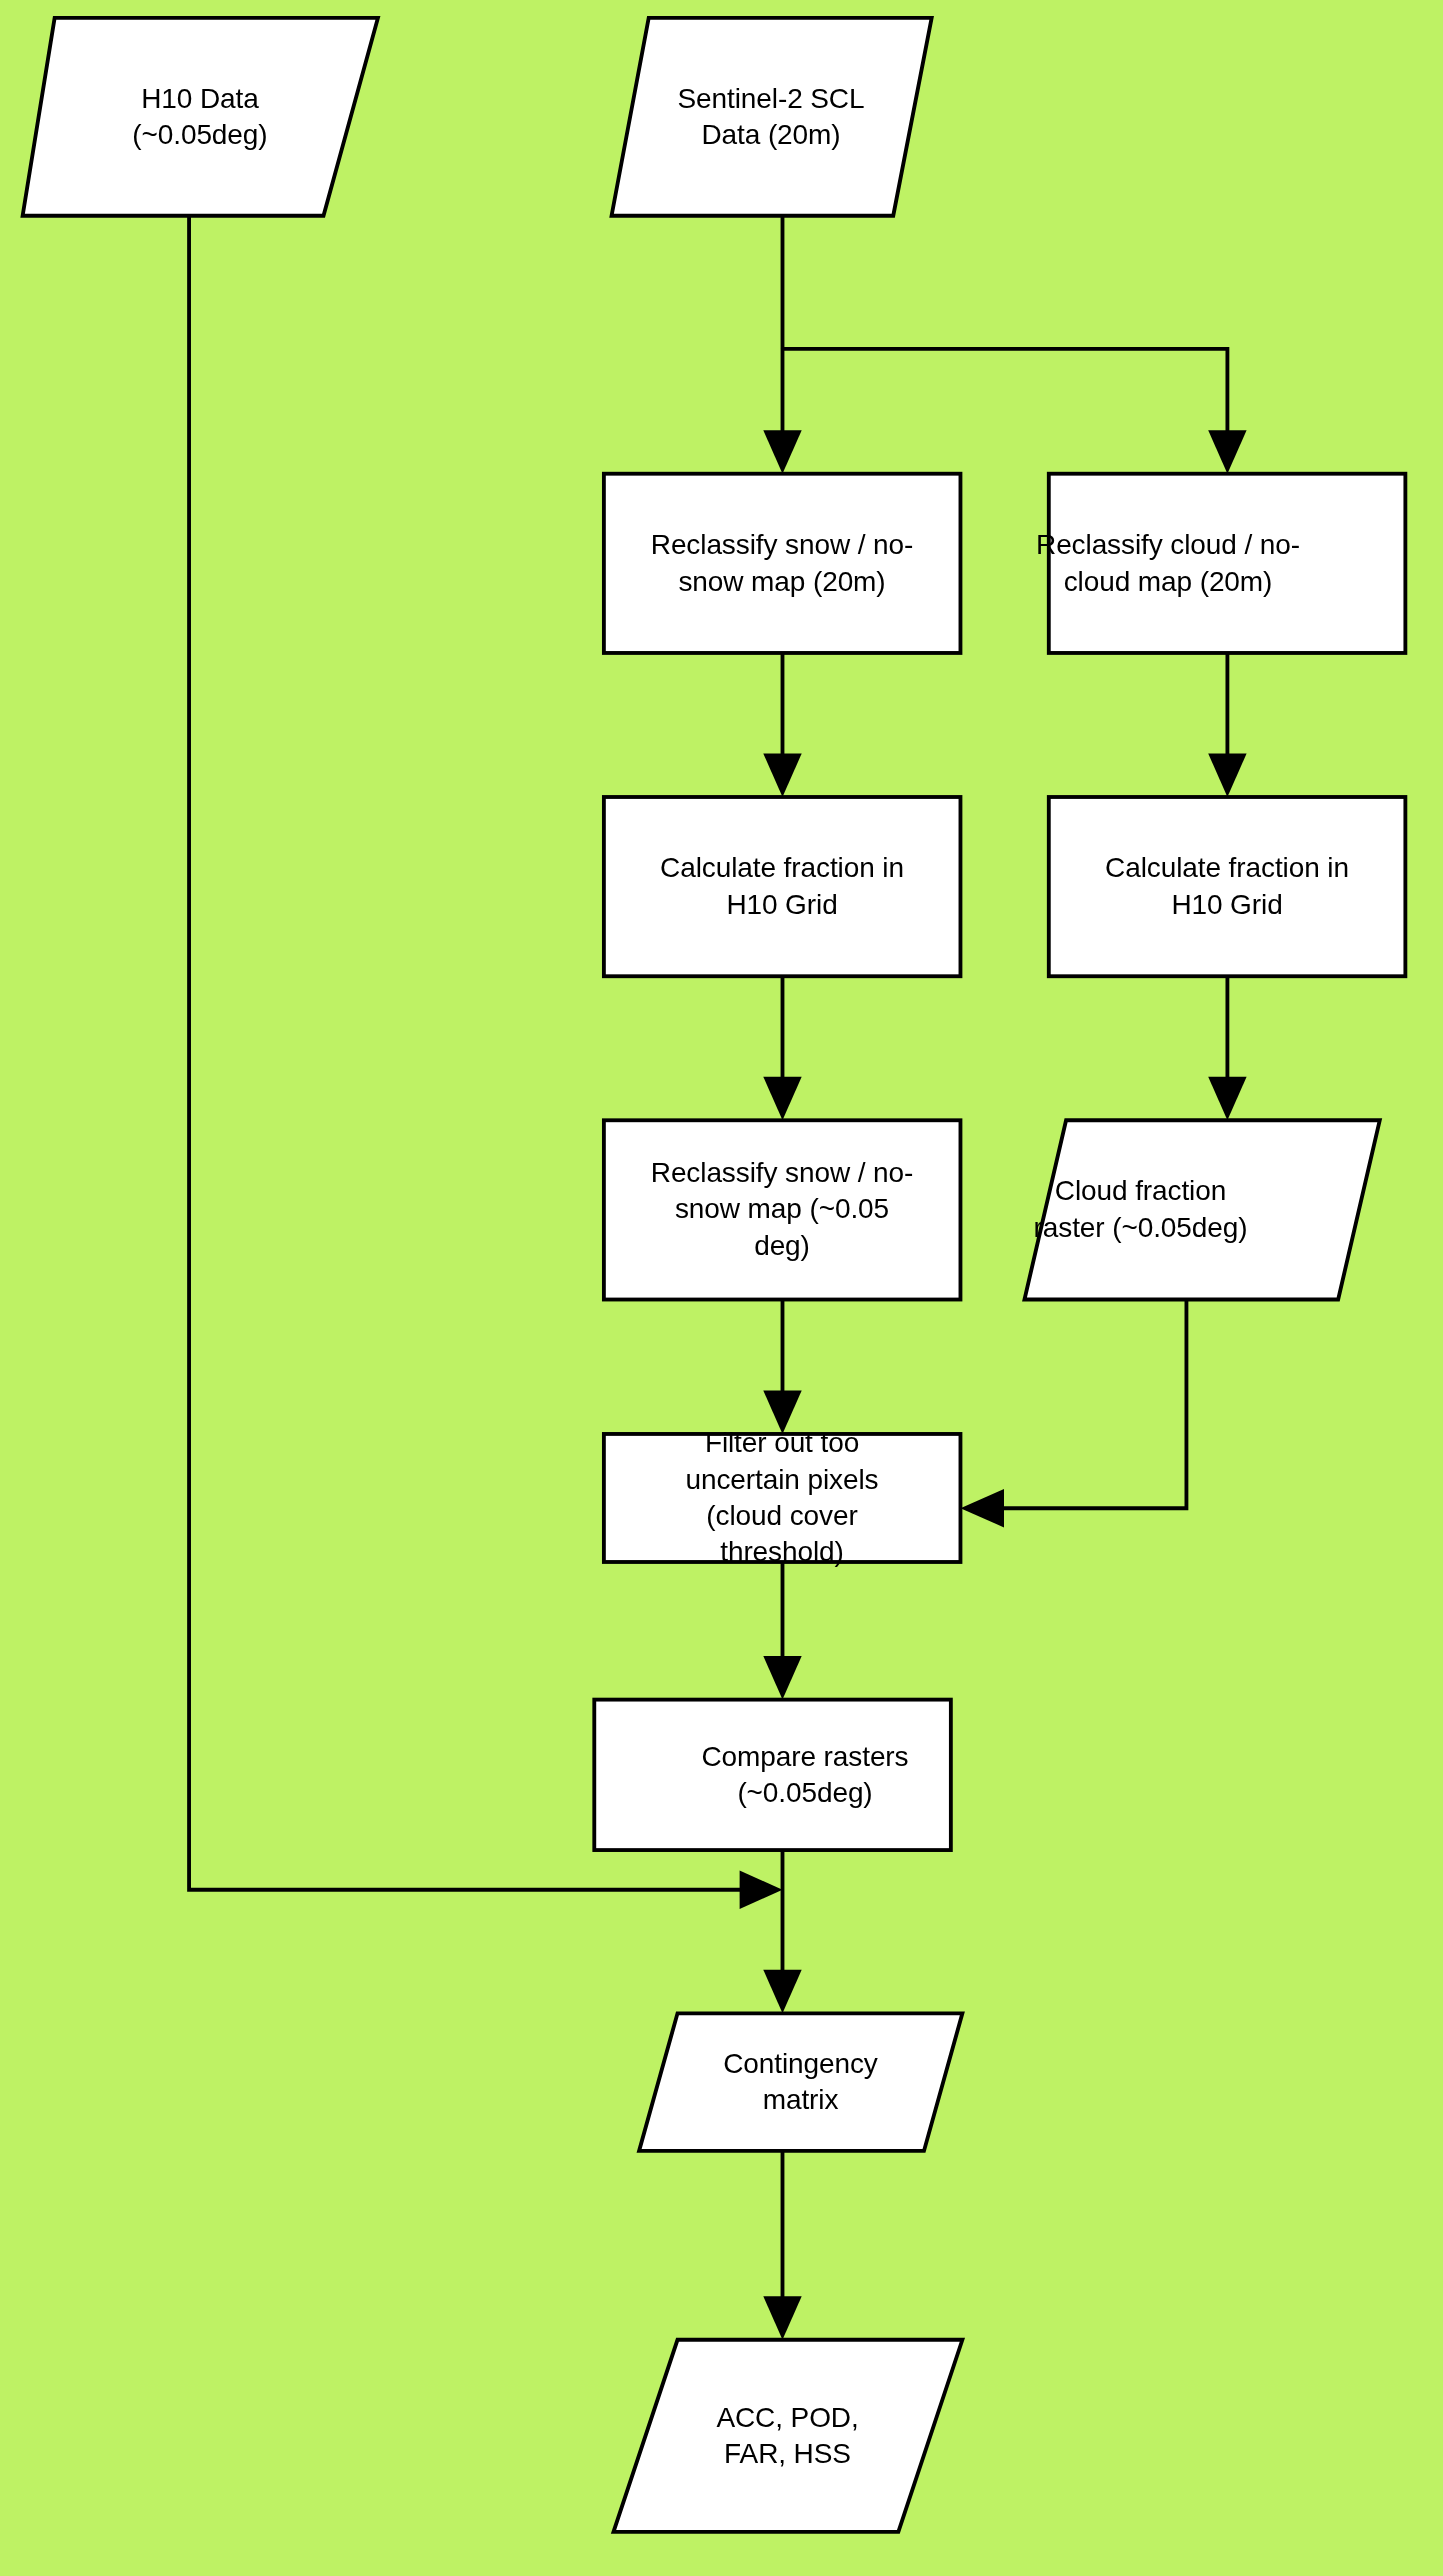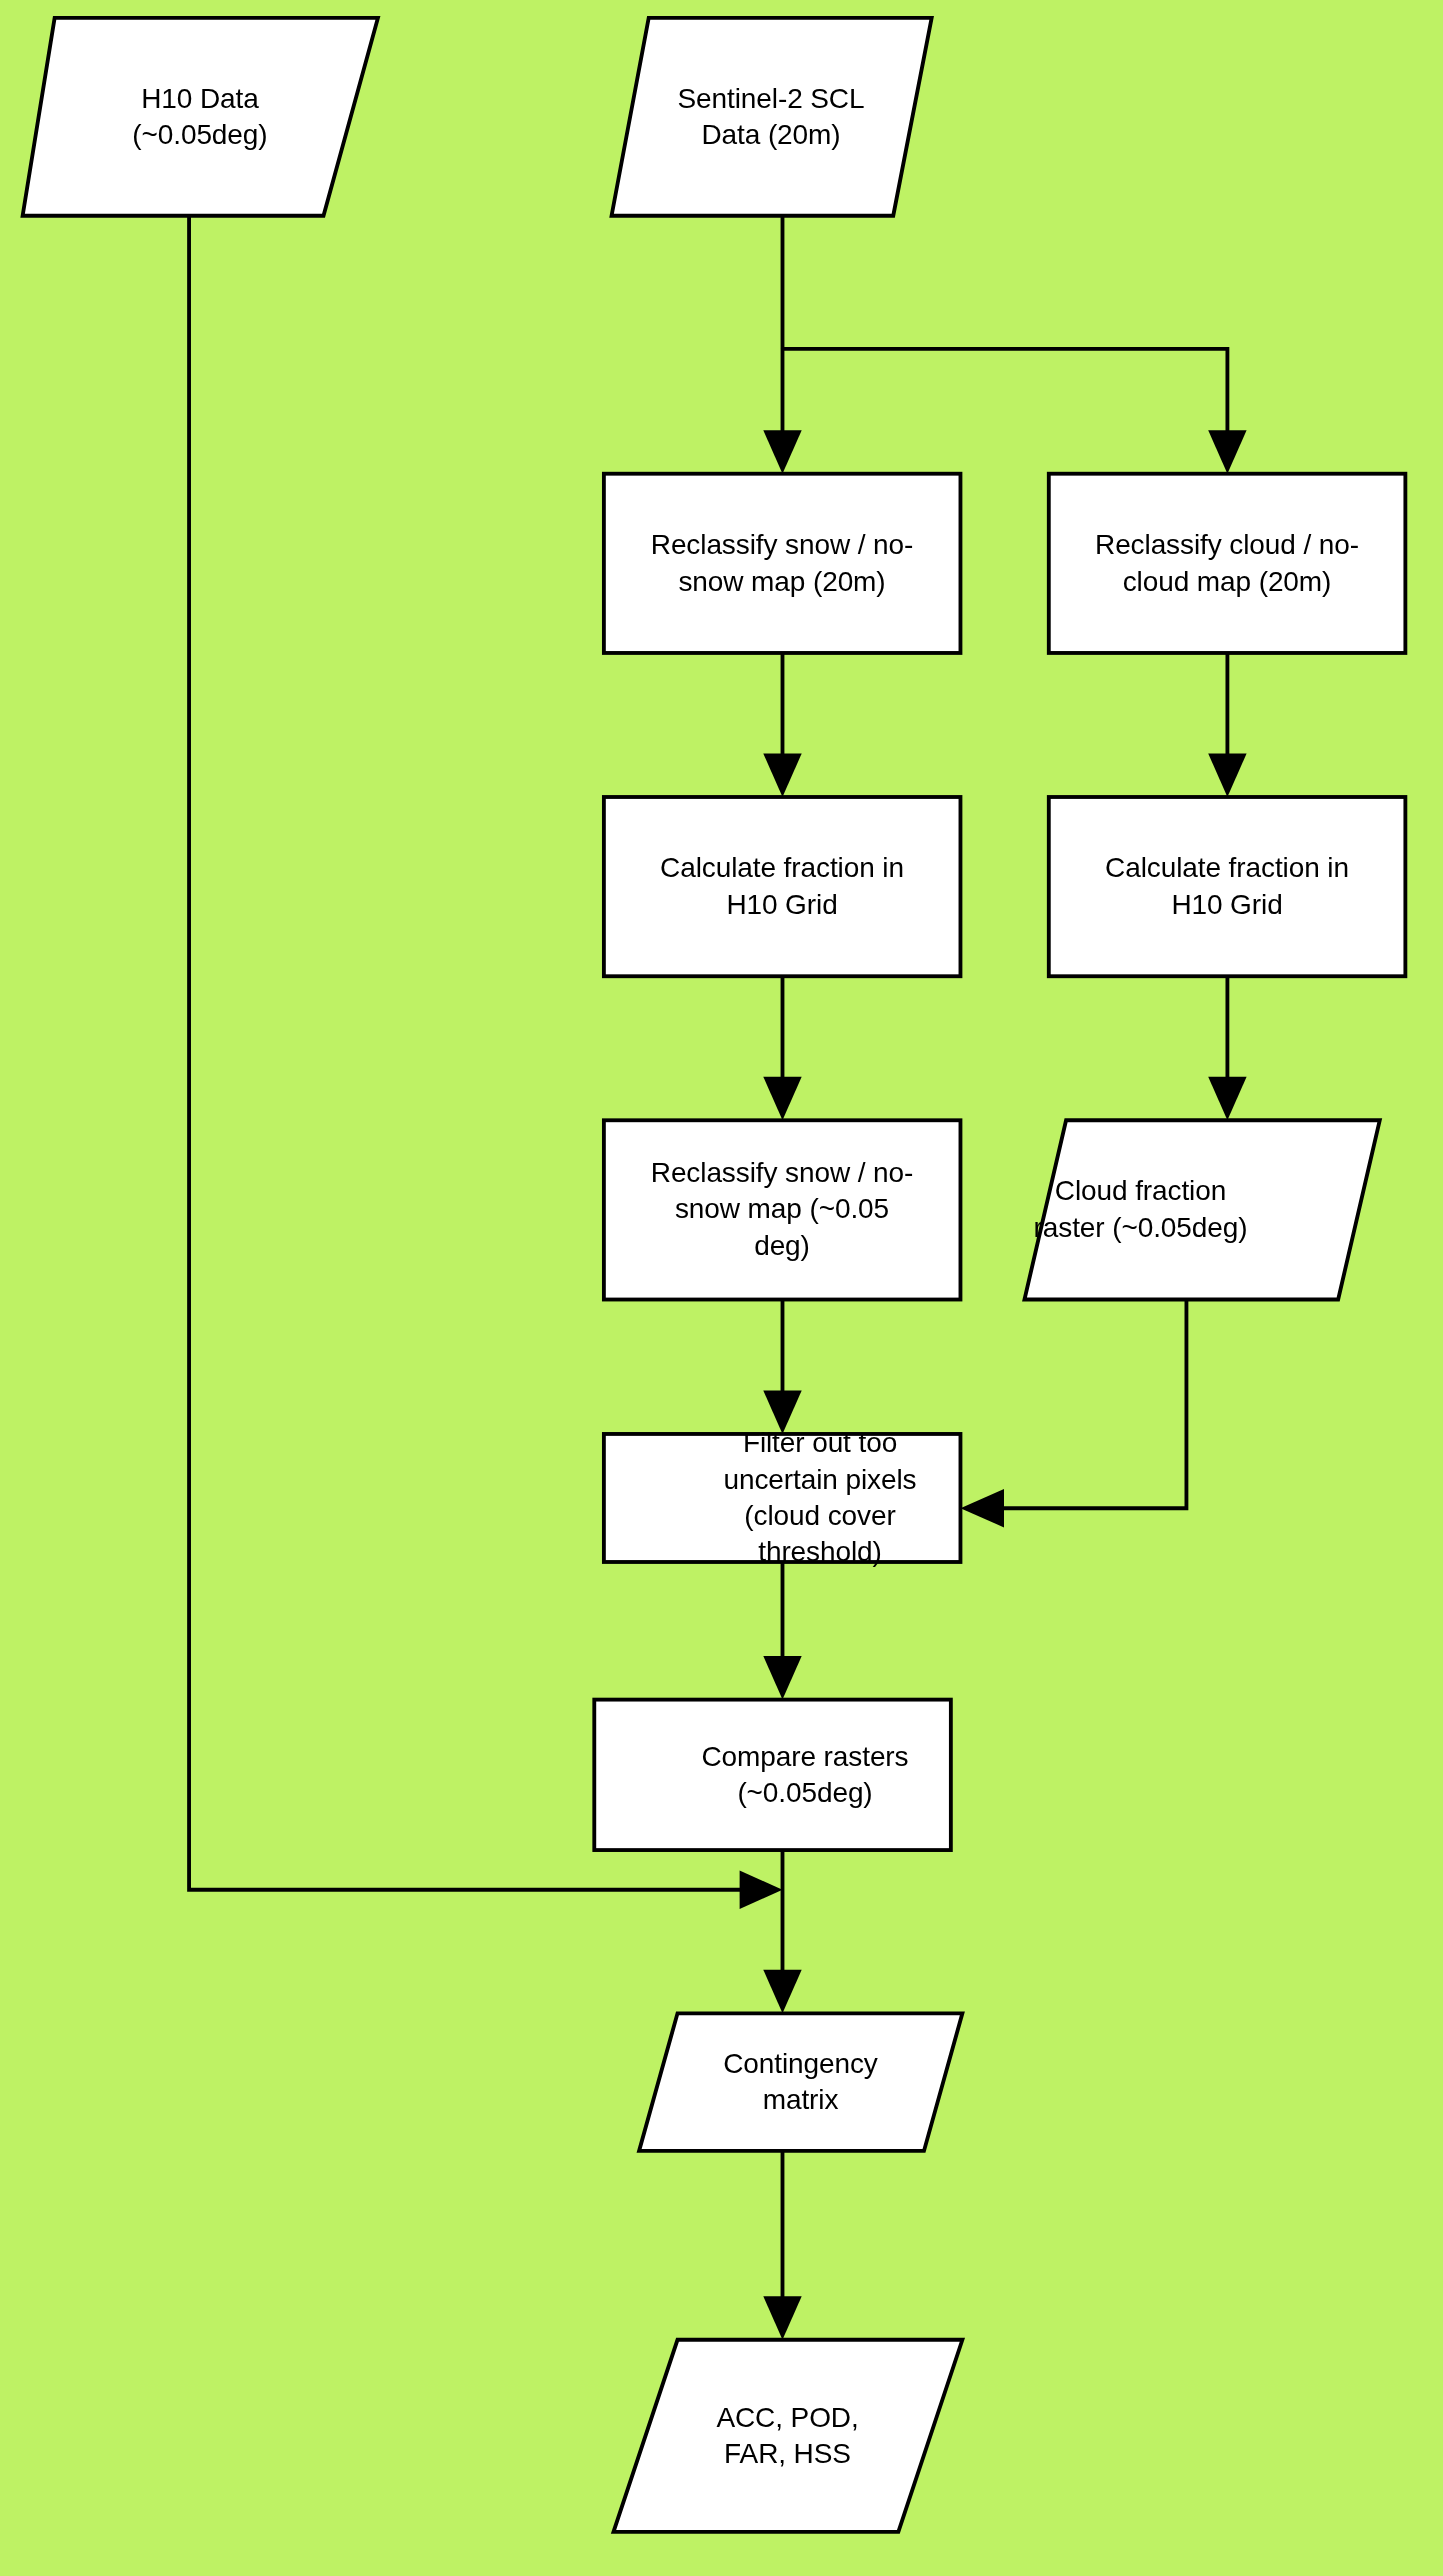--- a/index.html
+++ b/index.html
@@ -150,37 +150,37 @@
 
   <div class="node-label" style="left:22.4px; top:18px; width:355px; height:198px;">H10 Data
 (~0.05deg)</div>
 
   <div class="node-label" style="left:611px; top:18px; width:320px; height:198px;">Sentinel-2 SCL
 Data (20m)</div>
 
   <div class="node-label" style="left:607px; top:474px; width:350px; height:179px;">Reclassify snow / no-
 snow map (20m)</div>
 
-  <div class="node-label" style="left:1052px; top:474px; width:350px; height:179px;">Reclassify cloud / no-
+  <div class="node-label" style="left:993px; top:474px; width:350px; height:179px;">Reclassify cloud / no-
 cloud map (20m)</div>
 
   <div class="node-label" style="left:607px; top:797px; width:350px; height:179px;">Calculate fraction in
 H10 Grid</div>
 
   <div class="node-label" style="left:1052px; top:797px; width:350px; height:179px;">Calculate fraction in
 H10 Grid</div>
 
   <div class="node-label" style="left:607px; top:1120px; width:350px; height:179px;">Reclassify snow / no-
 snow map (~0.05
 deg)</div>
 
   <div class="node-label" style="left:974px; top:1120px; width:333px; height:179px;">Cloud fraction
 raster (~0.05deg)</div>
 
-  <div class="node-label" style="left:607px; top:1434px; width:350px; height:128px;margin-left:38px;">Filter out too
+  <div class="node-label" style="left:607px; top:1434px; width:350px; height:128px;">Filter out too
 uncertain pixels
 (cloud cover
 threshold)</div>
 
   <div class="node-label" style="left:617px; top:1700px; width:376px; height:150px;">Compare rasters
 (~0.05deg)</div>
 
   <div class="node-label" style="left:639px; top:2013px; width:323px; height:138px;">Contingency
 matrix</div>
 

